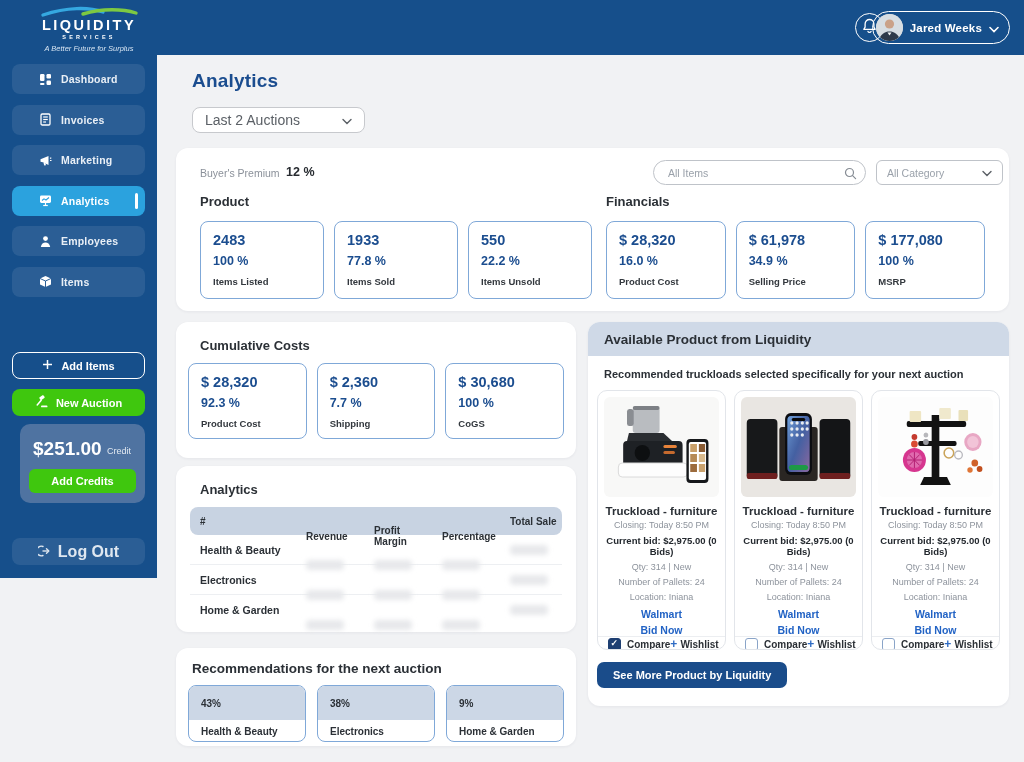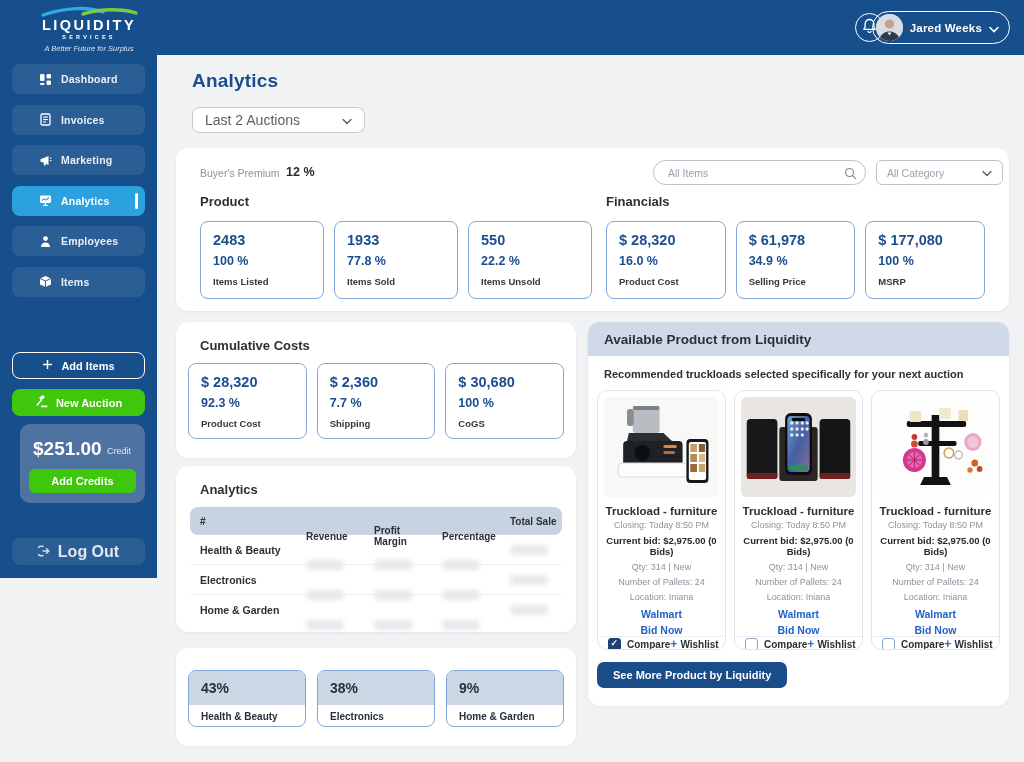--- a/index.html
+++ b/index.html
@@ -88,21 +88,21 @@
   .tc-cat { width:106px; padding-left:10px; font-size:10.5px; font-weight:700; color:#2b3036; }
   .tc { width:68px; padding-left:10px;margin-top:30px; }
   .tc-last { width:60px; padding-left:10px; }
   .blur-blob { width:38px; height:10px; border-radius:4px; background:#e7e8eb; filter:blur(2.5px); }
 
   .rec-card { left:176px; top:648px; width:400px; height:98px; padding:13px 12px 0 12px; }
   .rec-card .sec-title { margin-left:4px; font-size:13.5px; }
   .rec-row { display:flex; gap:11px; margin-top:9px; }
   .rec-item { flex:1; height:57px; border:1px solid #7fa8d8; border-radius:8px; overflow:hidden; background:#fff; }
   .rec-top { height:34px; background:#ccd7e6; display:flex; align-items:center; padding-left:12px;
-             font-size:14px; font-weight:700; color:#2b3036; }
+             font-size:10px; font-weight:700; color:#2b3036; }
   .rec-bottom { height:23px; display:flex; align-items:center; padding-left:12px; font-size:10px; font-weight:700; color:#2b3036; }
 
   
   .panel { left:588px; top:322px; width:421px; height:384px; }
   .panel-header { height:34px; background:#cfd9e7; border-radius:12px 12px 0 0; display:flex; align-items:center; padding-left:16px; }
   .panel-header span { font-size:13.5px; font-weight:700; color:#2b3036; }
   .panel-subtitle { margin:12px 16px 0 16px; font-size:11px; font-weight:700; color:#2b3036; }
   .pc-row { display:flex; gap:8px; padding:10px 9px 0 9px; }
   .p-card { flex:1; border:1px solid #e2e5ea; border-radius:10px; background:#fff; height:260px; display:flex;
             flex-direction:column; align-items:center; text-align:center; overflow:hidden; }
@@ -411,20 +411,21 @@
             <div class="blur-blob"></div>
           </div>
         <div class="tc-last">
             <div class="blur-blob"></div>
           </div>
       </div>
     </div>
   </div>
 
   <div class="card rec-card">
+    <div class="sec-title">Recommendations for the next auction</div>
     <div class="rec-row">
       <div class="rec-item">
         <div class="rec-top">43%</div>
         <div class="rec-bottom">Health &amp; Beauty</div>
       </div>
       <div class="rec-item">
         <div class="rec-top">38%</div>
         <div class="rec-bottom">Electronics</div>
       </div>
       <div class="rec-item">

